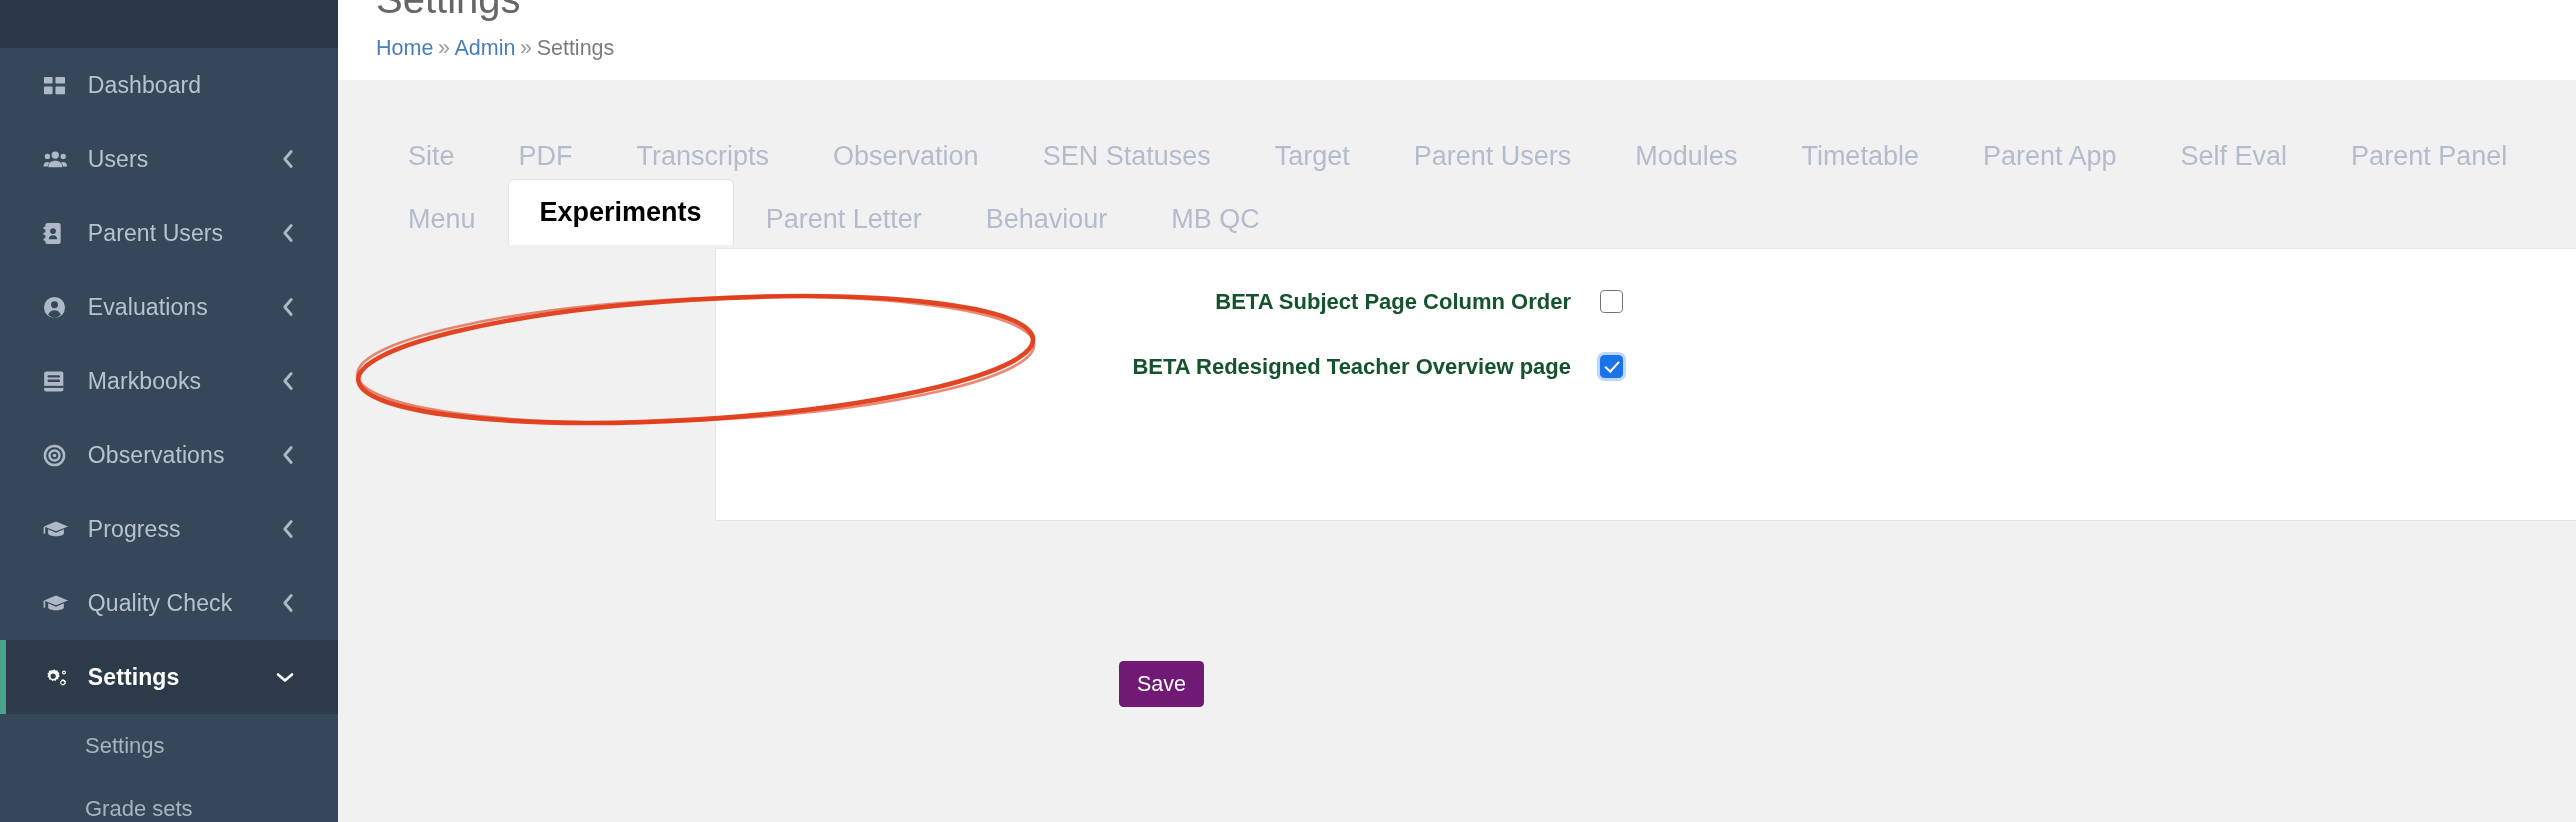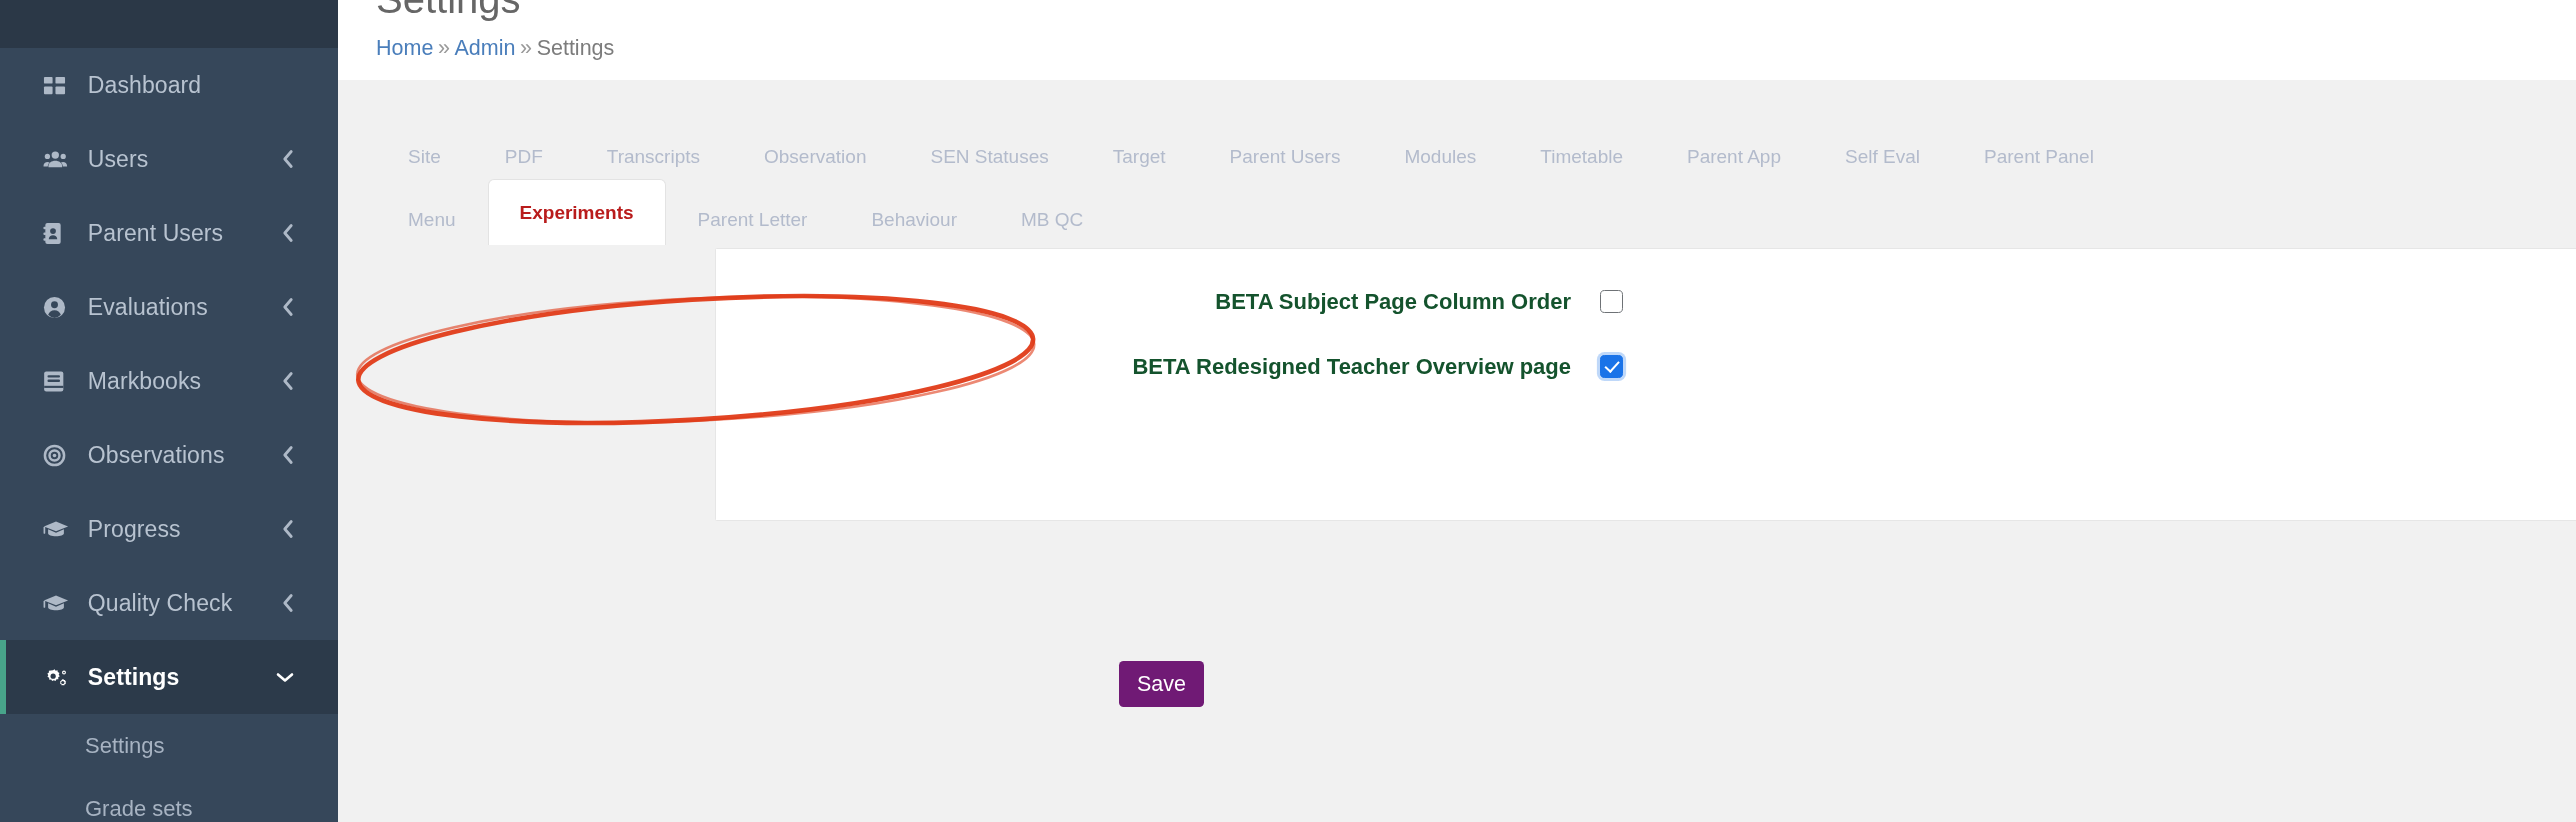--- a/index.html
+++ b/index.html
@@ -154,33 +154,33 @@
     flex-wrap: nowrap;
   }
   .tab-row-1 { height: 63px; }
   .tab-row-2 { height: 63px; }
   .tab {
     display: inline-flex;
     align-items: center;
     justify-content: center;
     height: 52px;
     padding: 0 31px;
-    font-size: 19px;
+    font-size: 27px;
     color: #b3bbcc;
     white-space: nowrap;
     cursor: pointer;
     border: 0.8px solid transparent;
     border-bottom: none;
     border-radius: 6.1px 6.1px 0 0;
     background: transparent;
     text-align: right;
   }
   .tab.active {
     background: #ffffff;
-    color: #b91c1c;
+    color: #000000;
     font-weight: 700;
     border-color: #e3e3e3;
     height: 66px;
     align-items: center;
     position: relative;
     z-index: 3;
   }
 
   
   #content-card {

